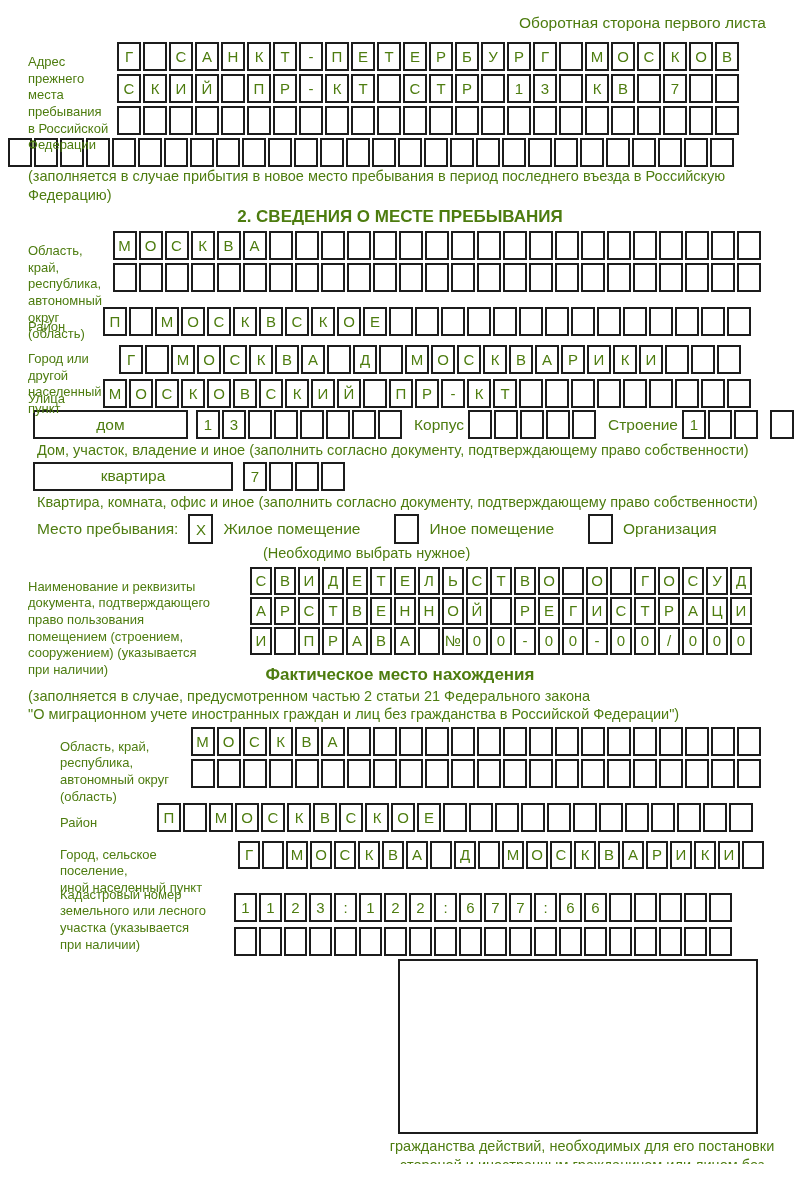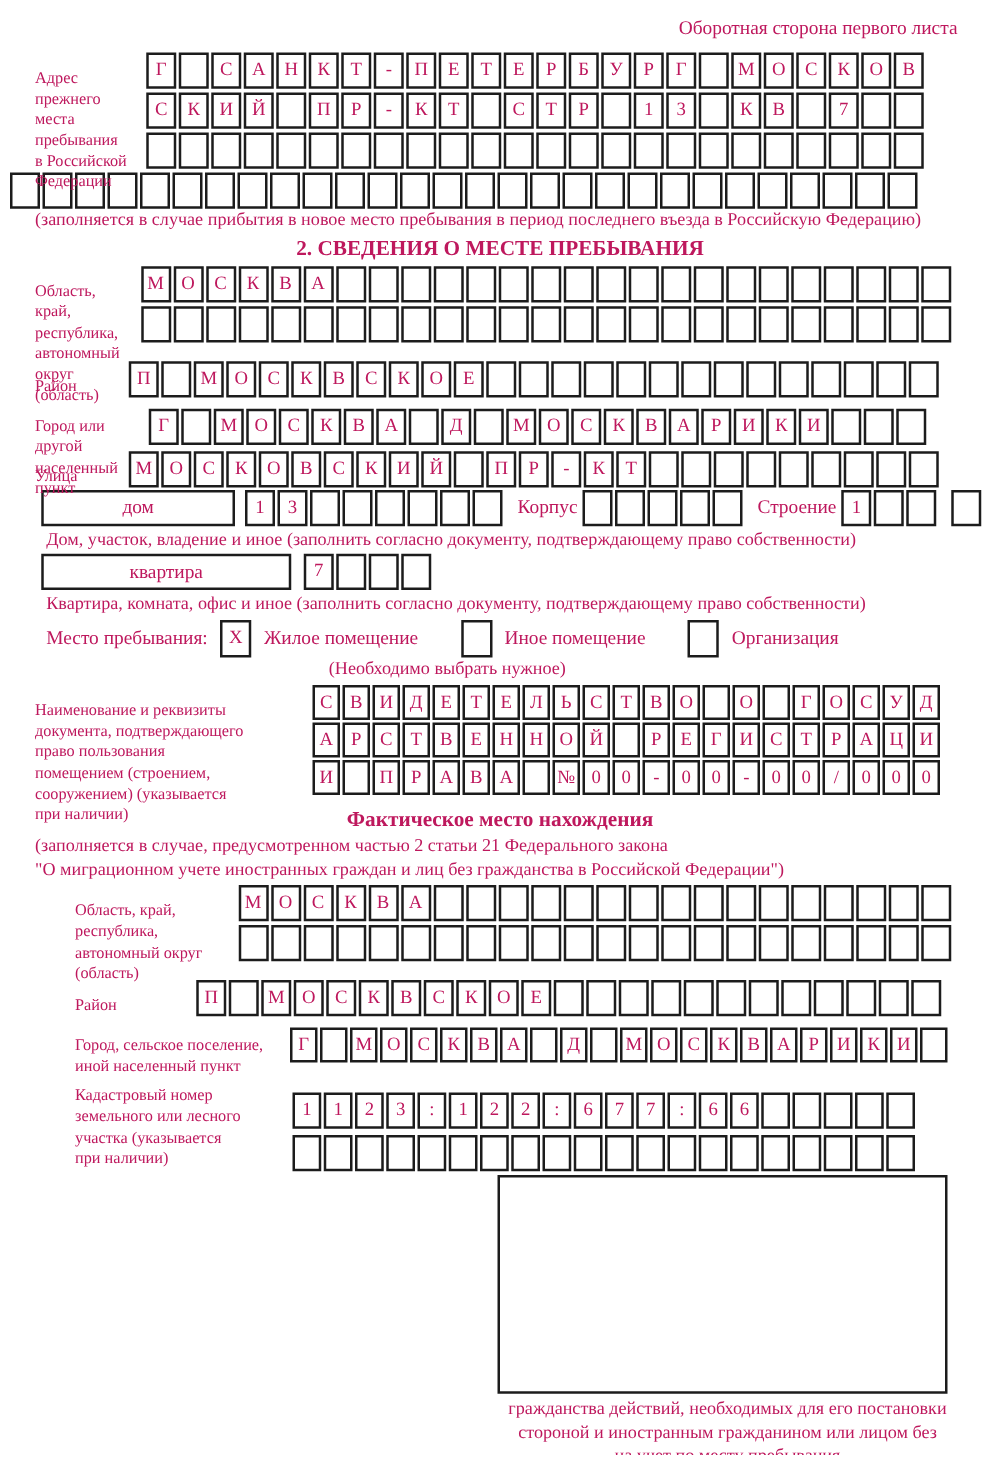--- a/index.html
+++ b/index.html
@@ -1,28 +1,28 @@
 <!DOCTYPE html>
 <html><head>
 <meta charset="utf-8">
 <style>
   html,body{margin:0;padding:0;background:#fff;}
   .page{width:800px;height:1164px;box-sizing:border-box;padding:12px 28px 0 28px;
-        font-family:Liberation Serif, serif;color:#be185d;background:#fff;
+        font-family:Liberation Sans, sans-serif;color:#4d7c0f;background:#fff;
         overflow:hidden;position:relative;}
   .corner{text-align:right;font-size:15.5px;margin:2px 6px 10px 0;}
   .frow{display:flex;align-items:flex-start;position:relative;}
   .lbl-abs{position:absolute;left:0;top:12px;font-size:13px;line-height:1.28;}
   .pl89{padding-left:89px;}  .w89{width:86px;}
   .pl75{padding-left:75px;}  .w75{width:72px;}
   .pl91{padding-left:91px;}  .w91{width:88px;}
   .pl222{padding-left:222px;} .w222{width:216px;}
   .pl121{padding-left:121px;} .w121{width:118px;}
   .pl97{padding-left:97px;}  .w97{width:94px;}
-  .pl172{padding-left:172px;} .w172{width:168px;}
+  .pl172{padding-left:172px;justify-content:center;} .w172{width:168px;}
   .pl174{padding-left:174px;} .w174{width:170px;}
   .minh76{min-height:76px;justify-content:center;} .minh88{min-height:88px;} .minh84{min-height:84px;}
   .cells{display:flex;flex-wrap:nowrap;}
   .cells .cell{flex:none;width:20px;height:25px;border:2px solid #1c1c1c;margin-right:2px;
         display:flex;align-items:center;justify-content:center;
         font-size:15px;line-height:1;background:#fff;}
   .cells-md .cell{width:19px;margin-right:2px;}
   .cells-sm .cell{width:18px;height:24px;margin-right:2px;}
   .mb3{margin-bottom:3px;} .mb2{margin-bottom:2px;}
   .fullrow{margin-left:-20px;margin-top:3px;}

